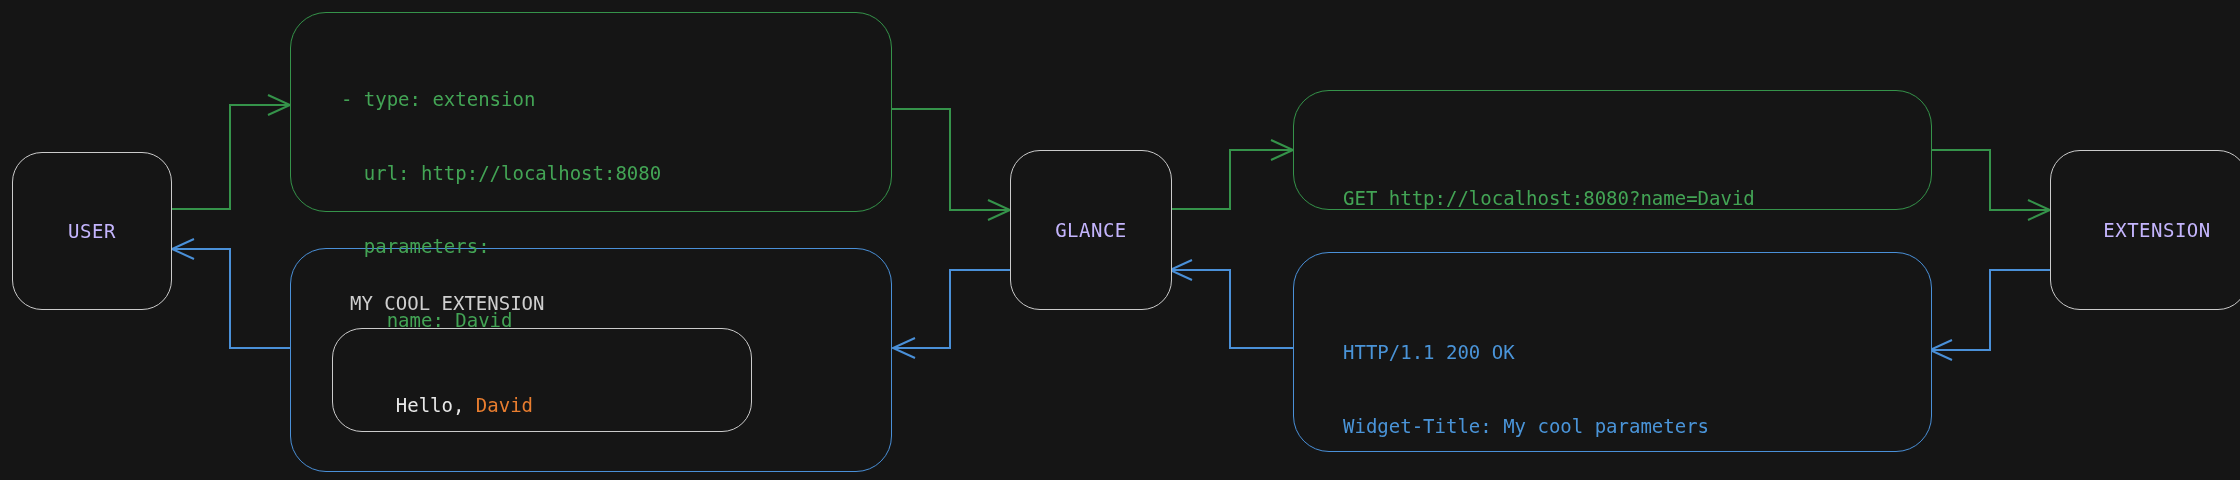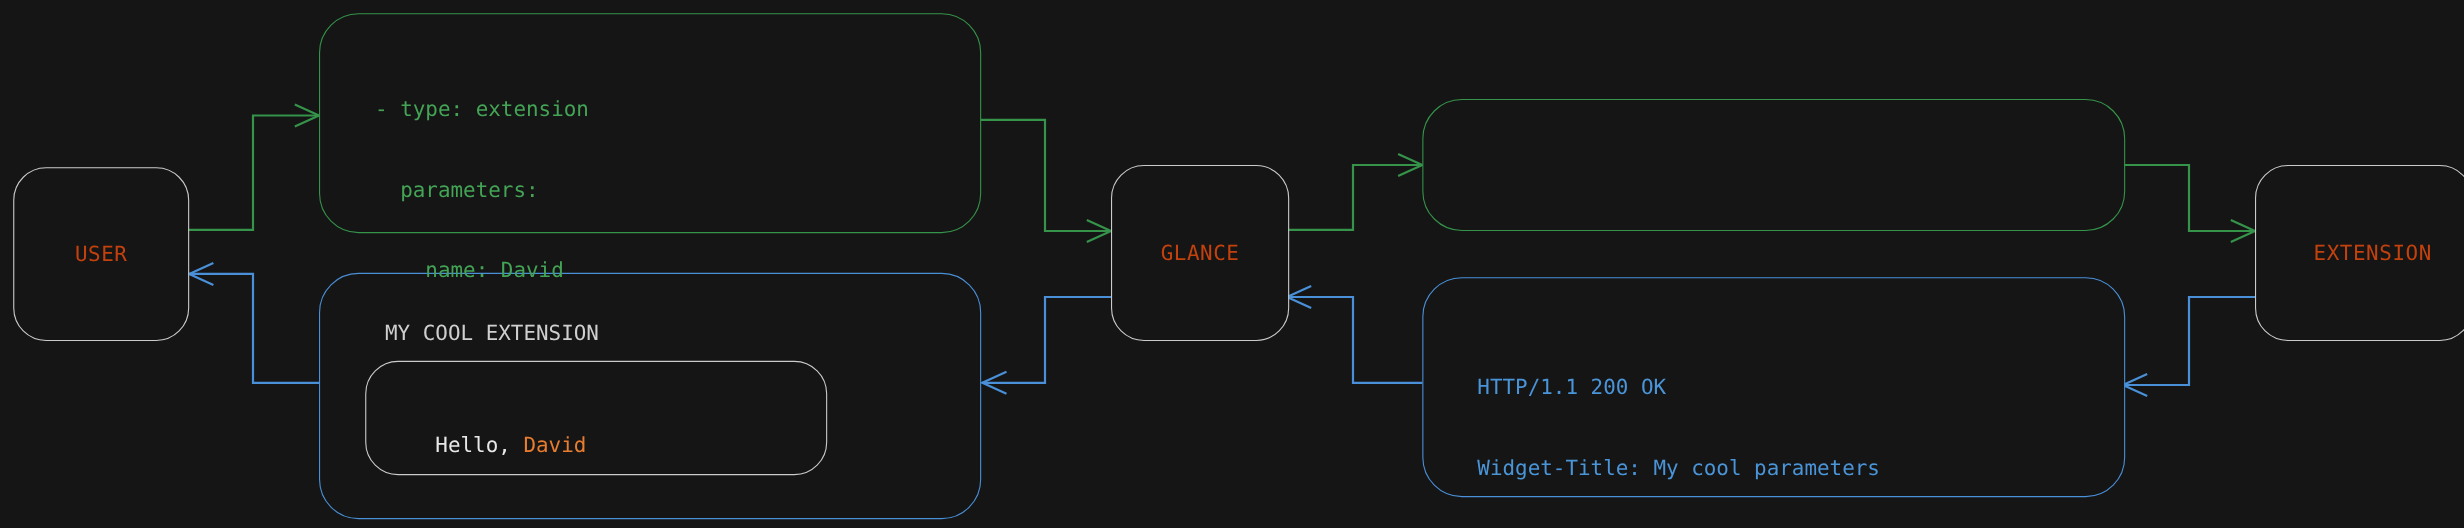--- a/index.html
+++ b/index.html
@@ -31,21 +31,21 @@
 
   .node {
     position: absolute;
     z-index: 2;
     border: 1.5px solid #cbcbcb;
     border-radius: 30px;
     background: #151515;
     display: flex;
     align-items: center;
     justify-content: center;
-    color: #c2410c;
+    color: #c4b5fd;
     font-size: 19px;
     letter-spacing: 0.5px;
   }
   .node-user      { left: 12px;   top: 152px; width: 158px; height: 156px; }
   .node-glance    { left: 1010px; top: 150px; width: 160px; height: 158px; }
   .node-extension { left: 2050px; top: 150px; width: 180px; height: 158px; padding-left: 16px; }
 
   .flowbox {
     position: absolute;
     z-index: 2;
@@ -149,25 +149,29 @@
     <span>GLANCE</span>
   </div>
 
   <div class="node node-extension">
     <span>EXTENSION</span>
   </div>
 
   <div class="flowbox green box-config"></div>
   <div class="code green code-config">
     <div>  - type: extension</div>
+    <div>    url: http://localhost:8080</div>
     <div>    parameters:</div>
     <div>      name: David</div>
   </div>
 
   <div class="flowbox green box-request"></div>
+  <div class="code green code-request">
+    <div>GET http://localhost:8080?name=David</div>
+  </div>
 
   <div class="flowbox blue box-response"></div>
   <div class="code blue code-response">
     <div>HTTP/1.1 200 OK</div>
     <div>Widget-Title: My cool parameters</div>
     
     
     
   </div>
 

